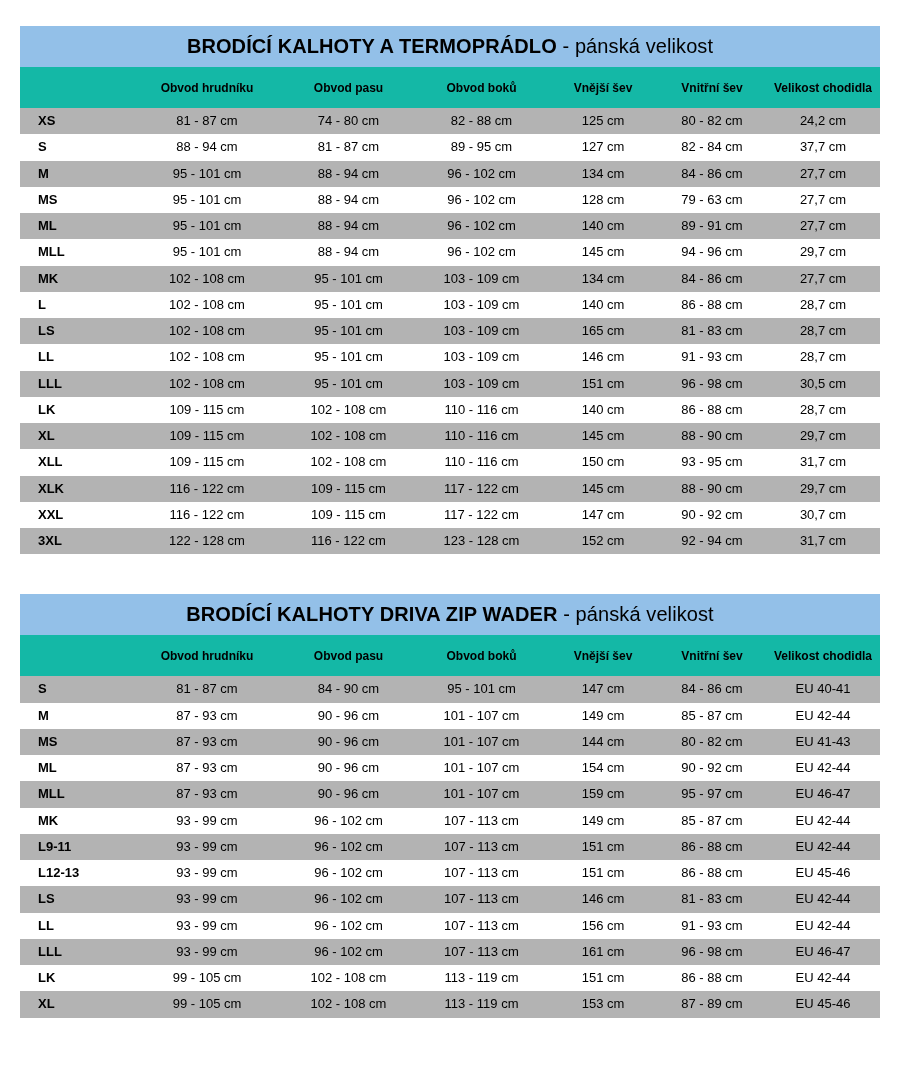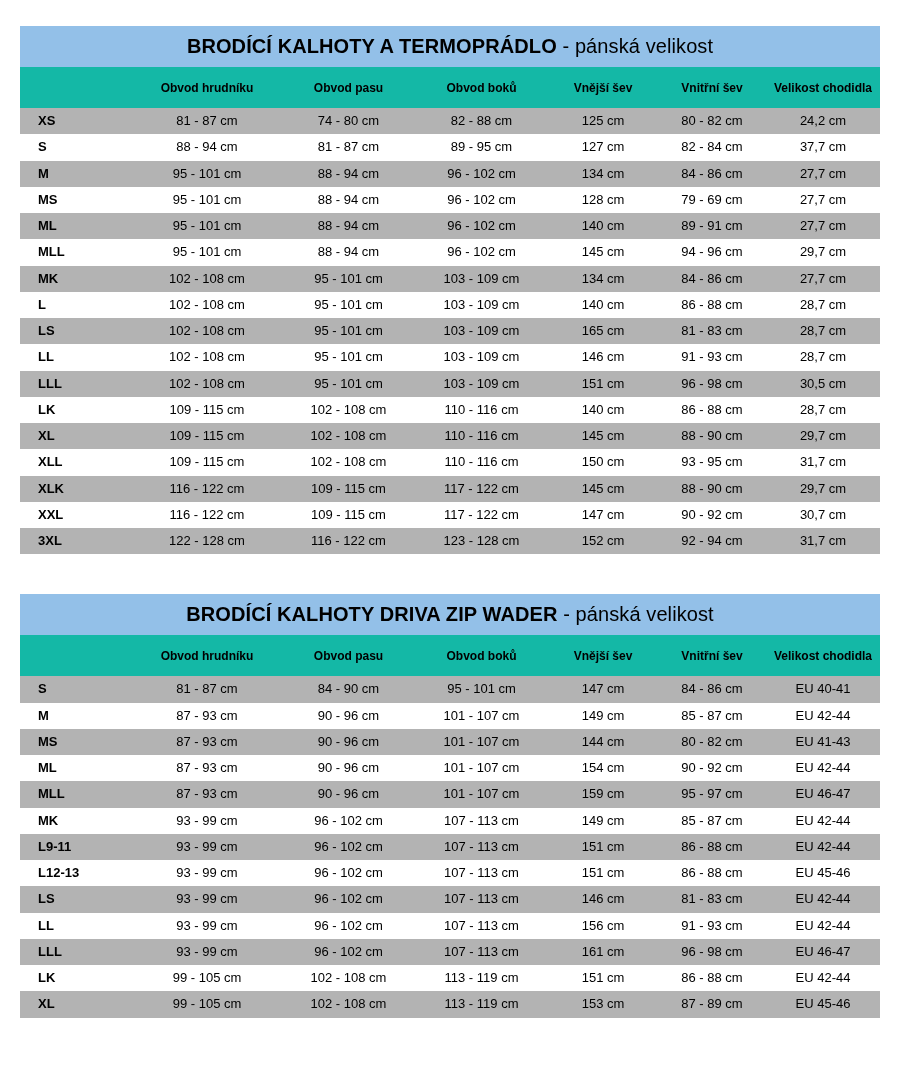--- a/index.html
+++ b/index.html
@@ -129,21 +129,21 @@
         <td>134 cm</td>
         <td>84 - 86 cm</td>
         <td>27,7 cm</td>
       </tr>
       <tr class="even">
         <td class="size-label">MS</td>
         <td>95 - 101 cm</td>
         <td>88 - 94 cm</td>
         <td>96 - 102 cm</td>
         <td>128 cm</td>
-        <td>79 - 69 cm</td>
+        <td>79 - 63 cm</td>
         <td>27,7 cm</td>
       </tr>
       <tr class="odd">
         <td class="size-label">ML</td>
         <td>95 - 101 cm</td>
         <td>88 - 94 cm</td>
         <td>96 - 102 cm</td>
         <td>140 cm</td>
         <td>89 - 91 cm</td>
         <td>27,7 cm</td>

